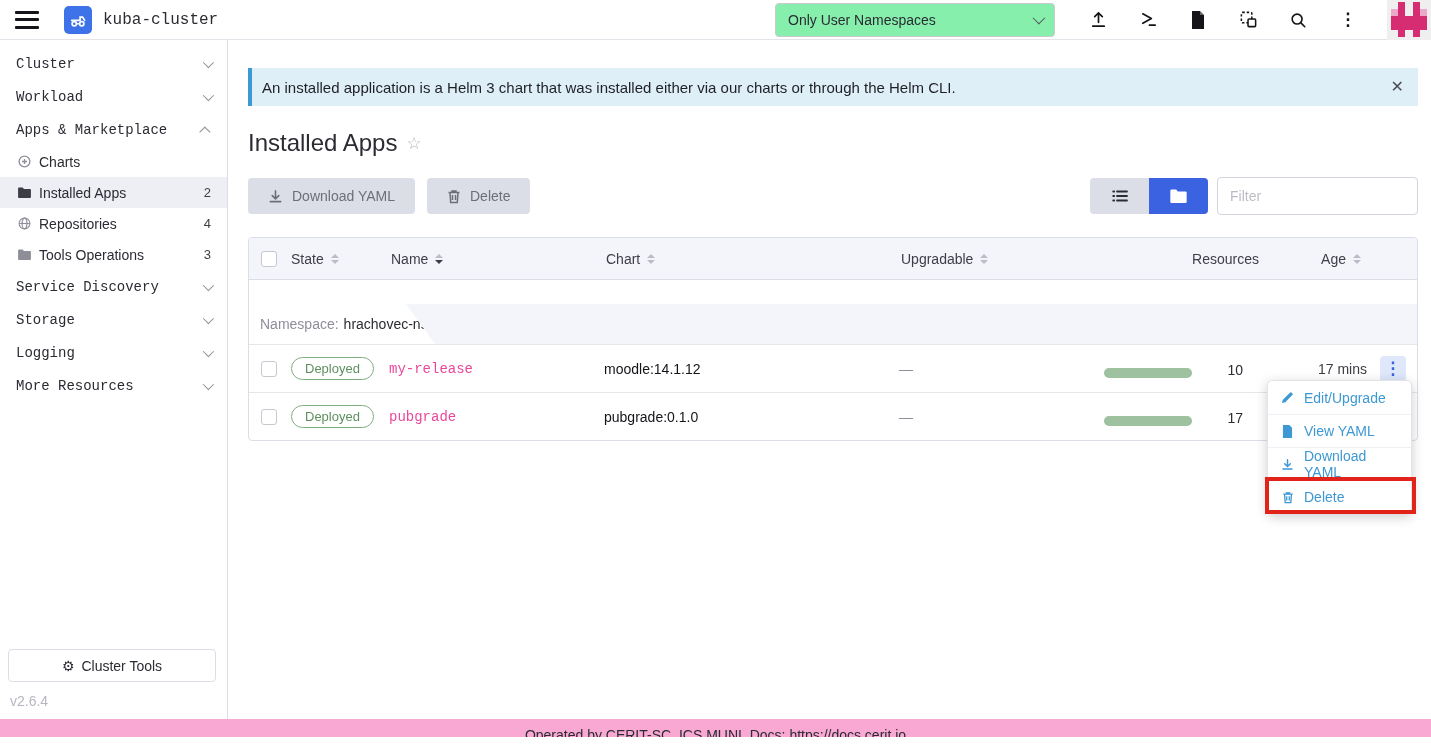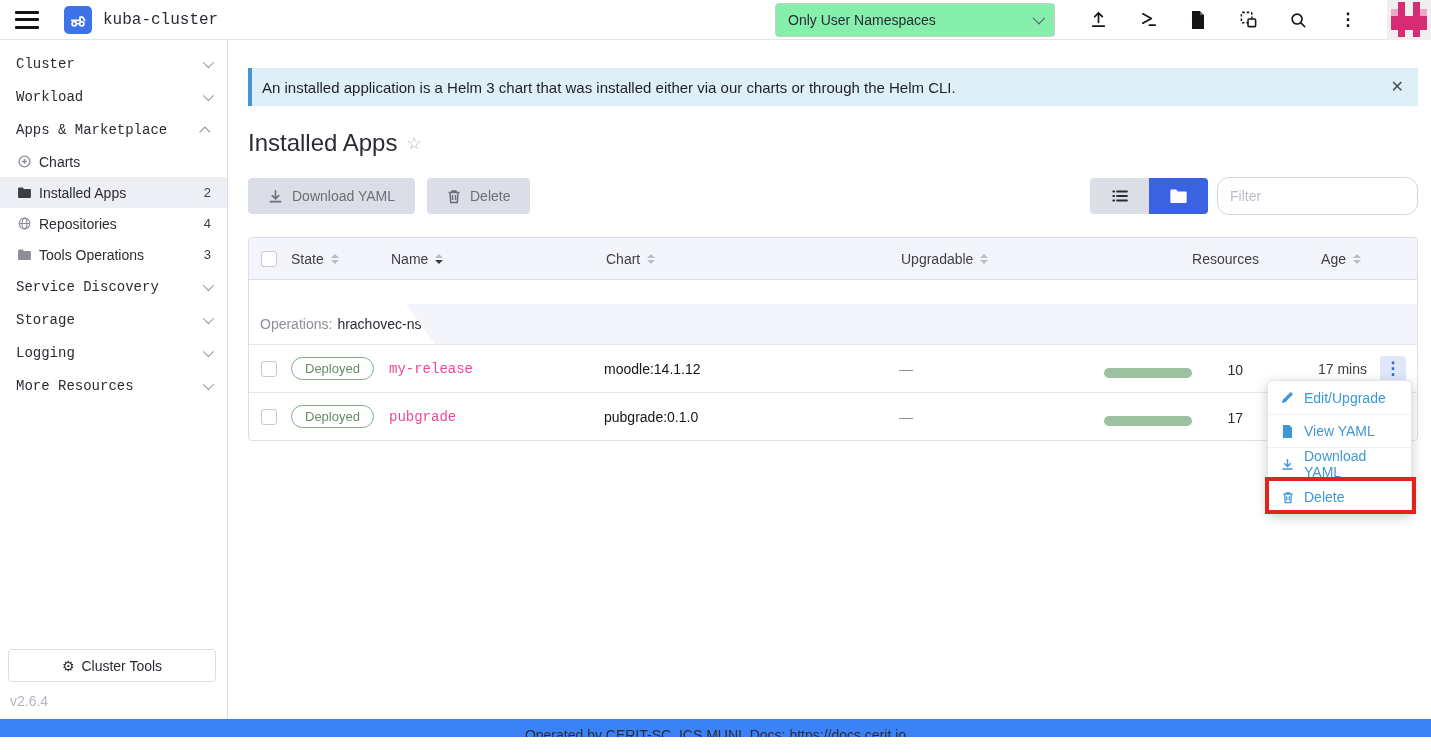--- a/index.html
+++ b/index.html
@@ -49,21 +49,21 @@
   .page-title { font-size:24px; font-weight:400; color:#2b2b33; }
   .fav-star { margin-left:9px; font-size:17px; color:#B4B4BC; cursor:pointer; }
 
   .actions-row { display:flex; align-items:center; margin-bottom:23px; height:36px; }
   .btn-disabled { height:36px; background:#DCDEE7; color:#6E6E78; border:none; border-radius:4px; font-size:14px;
                   display:flex; align-items:center; padding:0 20px; gap:9px; margin-right:12px; font-family:inherit; }
   .view-toggle { margin-left:auto; display:flex; border-radius:4px; overflow:hidden; }
   .vt-btn { width:59px; height:36px; display:flex; align-items:center; justify-content:center; cursor:pointer; }
   .vt-btn.inactive { background:#DCDEE7; color:#2b2b33; }
   .vt-btn.active { background:#3B62E0; color:#fff; }
-  .filter-input { margin-left:9px; width:201px; height:38px; border:1px solid #D4D4DC; border-radius:12px; padding:0 12px; font-size:14px; color:#2b2b33; font-family:inherit; }
+  .filter-input { margin-left:9px; width:201px; height:38px; border:1px solid #D4D4DC; border-radius:4px; padding:0 12px; font-size:14px; color:#2b2b33; font-family:inherit; }
   .filter-input::placeholder { color:#BCBCC6; }
 
   
   .table { border:1px solid #DCDEE7; border-radius:4px; }
   .tgrid { display:grid; grid-template-columns:40px 100px 215px 295px 205px 185px 80px 1fr; align-items:center; }
   .thead { height:42px; background:#F4F5FA; border-bottom:1px solid #DCDEE7; border-radius:4px 4px 0 0; font-size:14px; color:#3E3E46; }
   .th { display:flex; align-items:center; padding-left:2px; }
   .th-right { justify-content:flex-end; padding-right:30px; }
   .sort { display:inline-flex; flex-direction:column; gap:2px; margin-left:7px; }
   .sort i { width:0; height:0; border-left:4px solid transparent; border-right:4px solid transparent; }
@@ -95,21 +95,21 @@
 
   
   .ctx-menu { position:absolute; left:1267px; top:380px; width:145px; background:#fff; border:1px solid #E3E3E9; border-radius:5px;
               box-shadow:0 3px 12px rgba(30,30,40,.22); z-index:40; }
   .ctx-item { height:33px; display:flex; align-items:center; padding:0 12px; gap:9px; font-size:14px; color:#3D98D3; cursor:pointer; }
   .ctx-item + .ctx-item { border-top:1px solid #F0F0F4; }
   .ctx-item .cicon { width:15px; display:flex; justify-content:center; color:#3D98D3; flex:none; }
   .red-box { position:absolute; left:-3px; top:96px; width:151px; height:37px; border:4px solid #E2231A; z-index:41; pointer-events:none; }
 
   
-  .footer { position:absolute; left:0; top:719px; width:1431px; height:18px; background:#3b82f6; overflow:hidden; text-align:center; }
+  .footer { position:absolute; left:0; top:719px; width:1431px; height:18px; background:#f9a8d4; overflow:hidden; text-align:center; }
   .footer span { font-size:14px; color:#2b2b33; position:relative; top:7px; }
 
   svg { display:block; }
 </style>
 </head>
 <body>
 
 <header class="topbar">
   <div class="hamburger">
       <i></i>
@@ -363,21 +363,21 @@
             <i class="dn"></i>
           </span>
       </div>
       <div></div>
     </div>
 
     <div class="tgap"></div>
 
     <div class="group-row">
       <div class="group-tab">
-        <span class="glabel">Operations:</span>
+        <span class="glabel">Namespace:</span>
         <span class="gvalue">hrachovec-ns</span>
       </div>
     </div>
 
     <div class="tgrid trow">
       <div>
           <div class="checkbox"></div>
         </div>
       <div class="cell-state"><span class="badge-deployed">Deployed</span></div>
       <div><a class="link">my-release</a></div>

